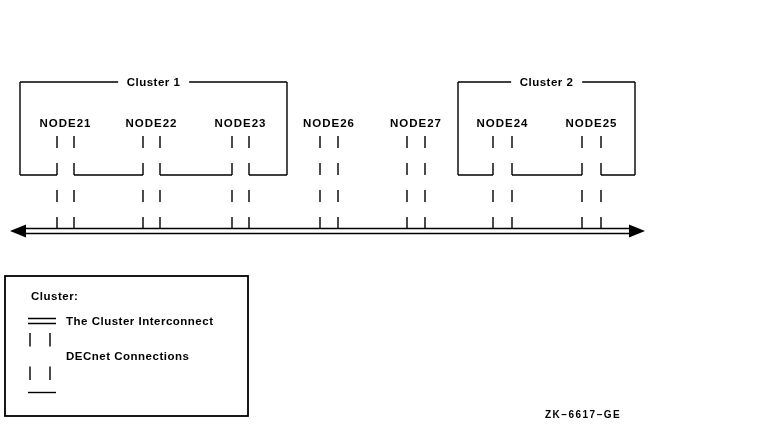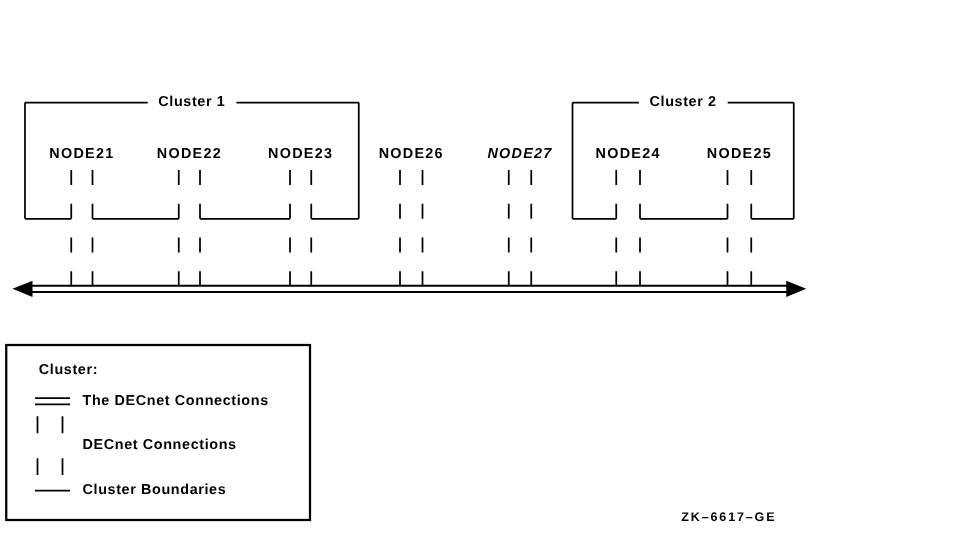--- a/index.html
+++ b/index.html
@@ -76,24 +76,23 @@
     </g>
   </svg>
 
   <div class="lbl cluster-lbl" style="left:153.5px; top:82px;">Cluster 1</div>
   <div class="lbl cluster-lbl" style="left:546.5px; top:82px;">Cluster 2</div>
 
   <div class="lbl node-lbl" style="left:65.5px;  top:117px;">NODE21</div>
   <div class="lbl node-lbl" style="left:151.5px; top:117px;">NODE22</div>
   <div class="lbl node-lbl" style="left:240.5px; top:117px;">NODE23</div>
   <div class="lbl node-lbl" style="left:329px;   top:117px;">NODE26</div>
-  <div class="lbl node-lbl" style="left:416px;   top:117px;font-style:italic;">NODE27</div>
+  <div class="lbl node-lbl" style="left:416px;   top:117px;">NODE27</div>
   <div class="lbl node-lbl" style="left:502.5px; top:117px;">NODE24</div>
   <div class="lbl node-lbl" style="left:591.5px; top:117px;">NODE25</div>
 
   <div class="lbl legend-title" style="left:31px; top:290px;">Cluster:</div>
-  <div class="lbl legend-lbl" style="left:66px; top:315px;">The DECnet Connections</div>
+  <div class="lbl legend-lbl" style="left:66px; top:315px;">The Cluster Interconnect</div>
   <div class="lbl legend-lbl" style="left:66px; top:350px;">DECnet Connections</div>
-  <div class="lbl legend-lbl" style="left:66px; top:386px;">Cluster Boundaries</div>
 
   <div class="lbl code-lbl" style="left:545px; top:409px;">ZK–6617–GE</div>
 
 </div>
 
 </body></html>

